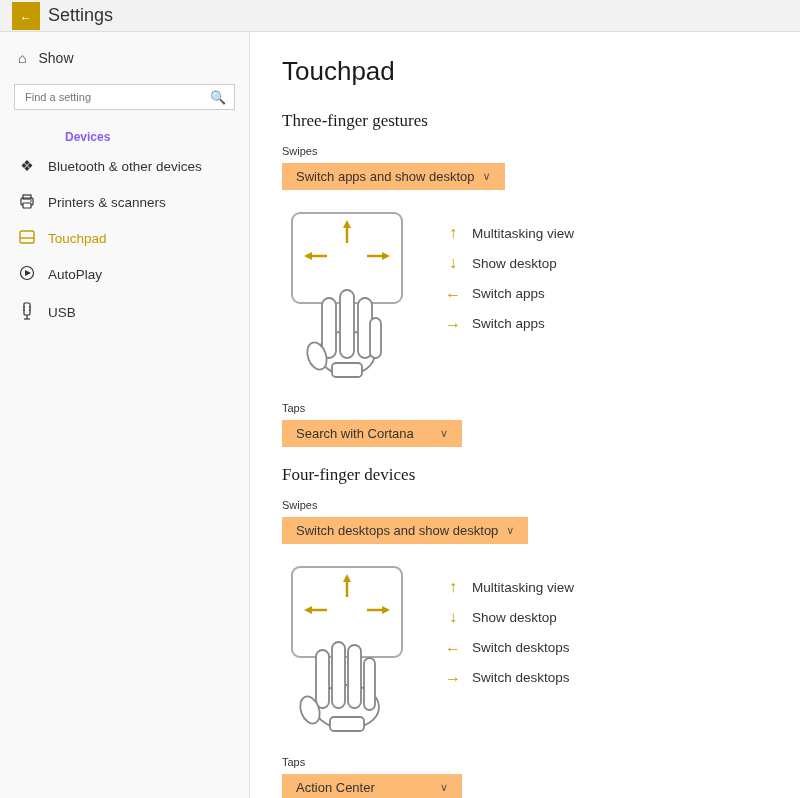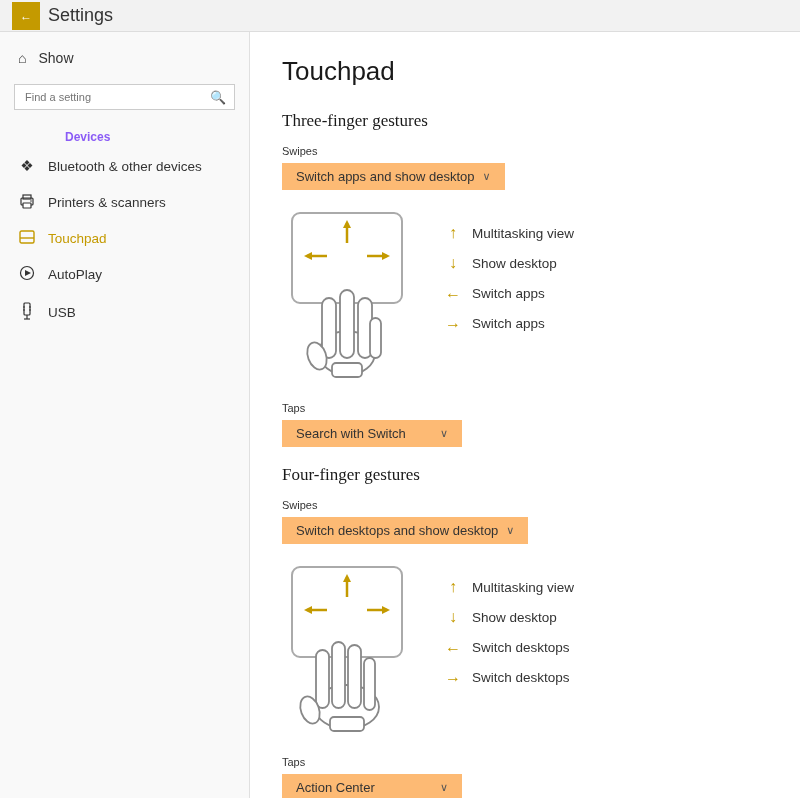--- a/index.html
+++ b/index.html
@@ -337,27 +337,27 @@
           </div>
           <div class="gesture-option">
             <span class="arrow-icon">→</span>
             <span>Switch apps</span>
           </div>
         </div>
       </div>
 
       <div class="subsection-label">Taps</div>
       <button class="dropdown-select">
-        <span>Search with Switch</span>
+        <span>Search with Cortana</span>
         <span class="chevron">∨</span>
       </button>
     </div>
 
     <div>
-      <h2 class="section-title">Four-finger gestures</h2>
+      <h2 class="section-title">Four-finger devices</h2>
 
       <div class="subsection-label">Swipes</div>
       <button class="dropdown-select">
         <span>Switch desktops and show desktop</span>
         <span class="chevron">∨</span>
       </button>
 
       <div class="gesture-area">
 
         <svg class="hand-svg" viewBox="0 0 130 170" xmlns="http://www.w3.org/2000/svg">

